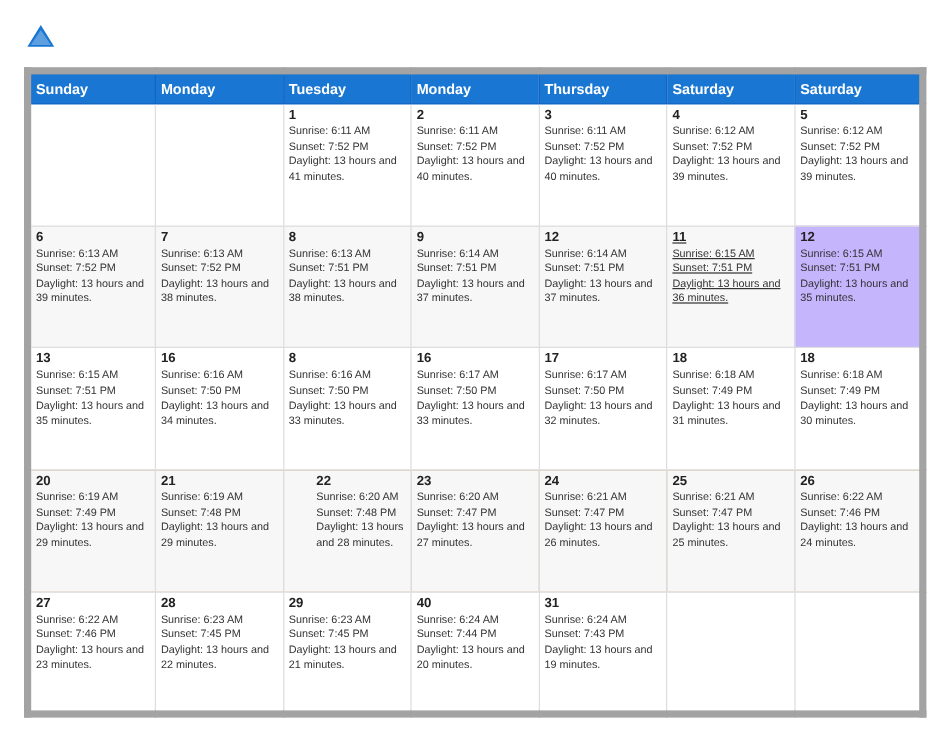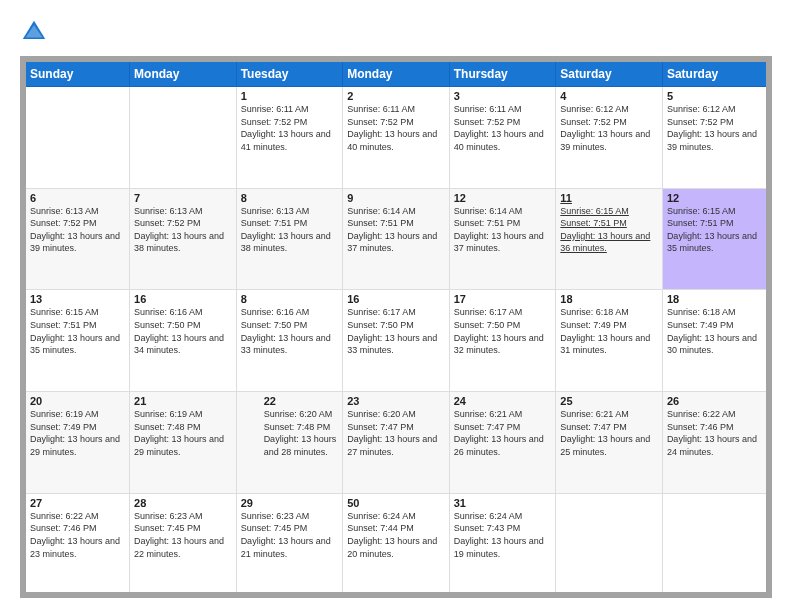--- a/index.html
+++ b/index.html
@@ -311,21 +311,21 @@
 Sunset: 7:45 PM
 Daylight: 13 hours and 22 minutes.</div>
           </td>
           <td>
             <span class="day-num">29</span>
             <div class="day-info" style="white-space: pre-line;">Sunrise: 6:23 AM
 Sunset: 7:45 PM
 Daylight: 13 hours and 21 minutes.</div>
           </td>
           <td>
-            <span class="day-num">50</span>
+            <span class="day-num">40</span>
             <div class="day-info" style="white-space: pre-line;">Sunrise: 6:24 AM
 Sunset: 7:44 PM
 Daylight: 13 hours and 20 minutes.</div>
           </td>
           <td>
             <span class="day-num">31</span>
             <div class="day-info" style="white-space: pre-line;">Sunrise: 6:24 AM
 Sunset: 7:43 PM
 Daylight: 13 hours and 19 minutes.</div>
           </td>

